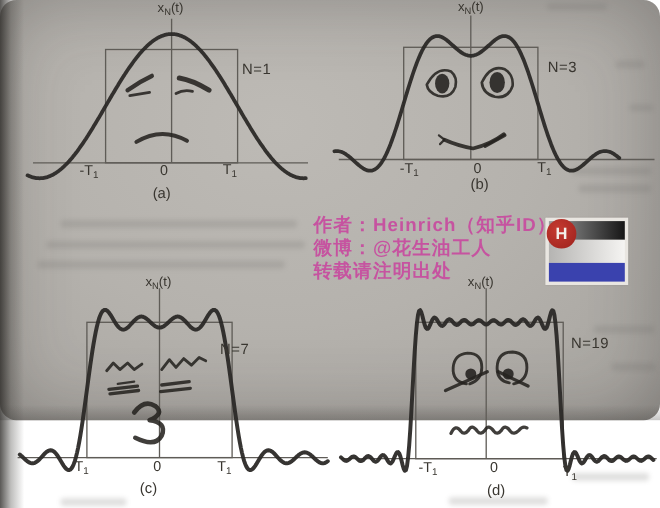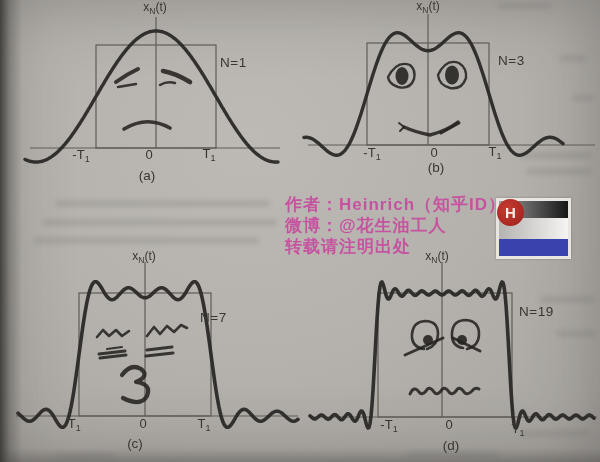--- a/index.html
+++ b/index.html
@@ -1,19 +1,19 @@
 <!DOCTYPE html>
 <html><head>
 <meta charset="utf-8">
 <style>
   html,body{margin:0;padding:0;}
   body{width:600px;height:462px;overflow:hidden;font-family:"Liberation Sans",sans-serif;}
-  .photo{position:relative;width:600px;height:462px;
+  .photo{position:relative;width:600px;height:382px;
     background:radial-gradient(ellipse at 42% 30%, #bdbab5 0%, #b5b2ad 48%, #aaa7a2 88%, #a19e99 100%);
-    box-shadow:inset 0 0 70px rgba(40,38,35,.30);}
+    box-shadow:inset 0 0 70px rgba(40,38,35,.30);border-radius:15px;}
   .gutter{position:absolute;left:0;top:0;width:22px;height:462px;
     background:linear-gradient(90deg, rgba(43,41,38,.78), rgba(70,68,64,.35) 45%, rgba(0,0,0,0));}
   .edge-bottom{position:absolute;left:0;bottom:0;width:600px;height:14px;
     background:linear-gradient(0deg, rgba(55,53,50,.28), rgba(0,0,0,0));}
   .smudge{position:absolute;height:7px;background:#6f6d6a;opacity:.22;filter:blur(2.5px);border-radius:3px;}
   .panel{position:absolute;filter:blur(.3px);}
   .thin{stroke:#5f5c57;stroke-width:1.2;fill:none;}
   .curve{stroke:#2b2927;stroke-width:3.4;fill:none;stroke-linecap:round;stroke-linejoin:round;opacity:.95;}
   .panel-big .curve{stroke-width:3.6;}
   .doodle path,.doodle line{stroke:#262320;fill:none;stroke-linecap:round;stroke-linejoin:round;opacity:.88;}

